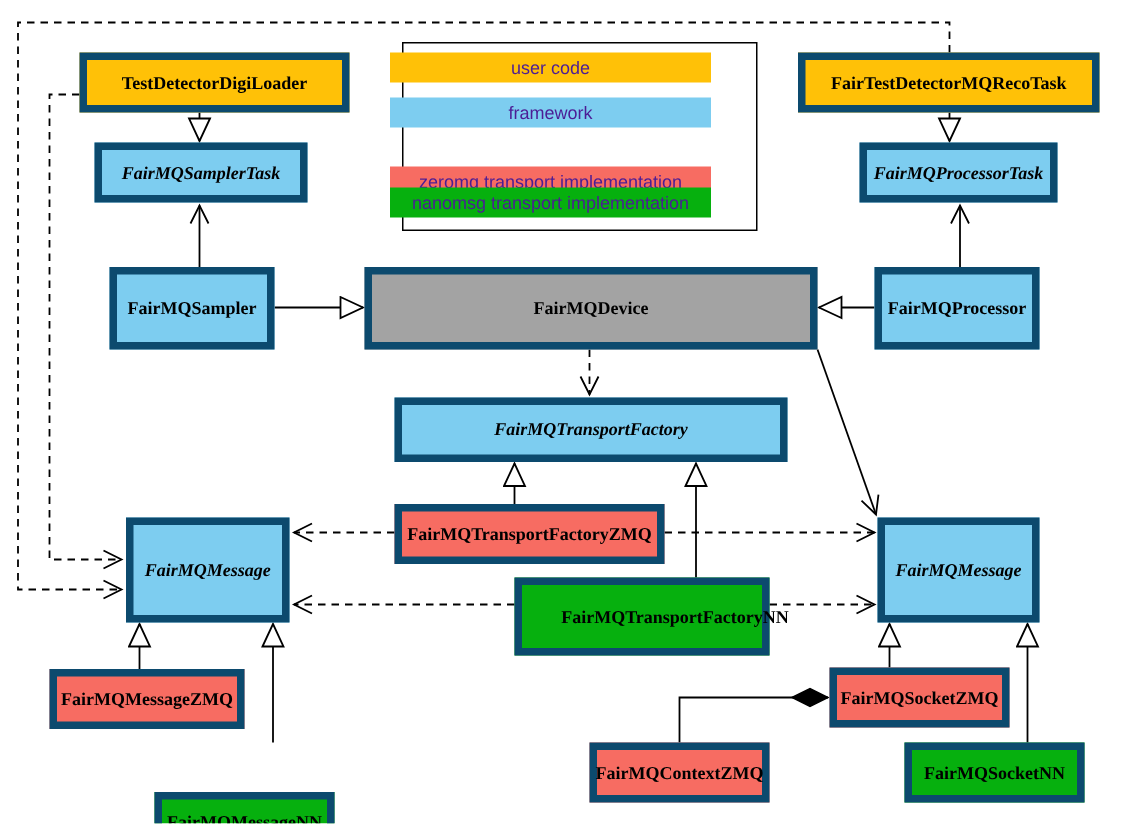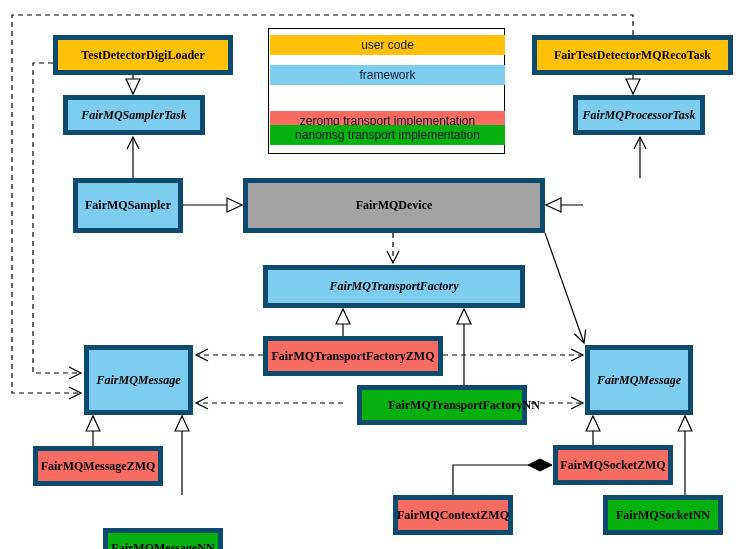--- a/index.html
+++ b/index.html
@@ -17,23 +17,23 @@
     position:absolute;z-index:2;border:5px solid #0c4a6e;box-sizing:border-box;
     display:flex;align-items:center;justify-content:center;text-align:center;
     font-size:12px;font-weight:bold;color:#000;white-space:nowrap;font-family:Liberation Serif, serif;
   }
   .node.abstract{font-style:italic;}
   #legend-box{
     position:absolute;z-index:2;left:268px;top:28px;width:237px;height:126px;
     border:1px solid #000;box-sizing:border-box;background:#fff;
   }
   .legend-bar{
-    position:absolute;z-index:3;left:270px;width:235px;height:20px;
+    position:absolute;z-index:3;left:260px;width:214px;height:20px;
     display:flex;align-items:center;justify-content:center;
-    font-size:12px;color:#0f172a;white-space:nowrap;
+    font-size:12px;color:#4c1d95;white-space:nowrap;
   }
 </style>
 </head>
 <body>
 
 <div id="canvas">
 
   <svg id="connector-layer" viewBox="0 0 748 549" xmlns="http://www.w3.org/2000/svg">
     <defs>
       <marker id="triangle" markerUnits="userSpaceOnUse" markerWidth="18" markerHeight="17" refX="16" refY="8" orient="auto">
@@ -80,26 +80,27 @@
   <div class="node" style="left: 532px; top: 35px; width: 201px; height: 40px; background: rgb(255, 193, 7);">FairTestDetectorMQRecoTask</div>
 
   <div class="node abstract" style="left: 63px; top: 95px; width: 142px; height: 40px; background: rgb(125, 205, 240);">FairMQSamplerTask</div>
 
   <div class="node abstract" style="left: 573px; top: 95px; width: 132px; height: 40px; background: rgb(125, 205, 240);">FairMQProcessorTask</div>
 
   <div class="node" style="left: 73px; top: 178px; width: 110px; height: 55px; background: rgb(125, 205, 240);">FairMQSampler</div>
 
   <div class="node" style="left: 243px; top: 178px; width: 302px; height: 55px; background: #a3a3a3;">FairMQDevice</div>
 
+  <div class="node" style="left: 583px; top: 178px; width: 110px; height: 55px; background: rgb(125, 205, 240);">FairMQProcessor</div>
 
   <div class="node abstract" style="left: 263px; top: 265px; width: 262px; height: 43px; background: rgb(125, 205, 240);">FairMQTransportFactory</div>
 
   <div class="node" style="left: 263px; top: 336px; width: 180px; height: 40px; background: rgb(247, 108, 98);">FairMQTransportFactoryZMQ</div>
 
-  <div class="node" style="left: 357px; top: 385px; width: 170px; height: 40px; background: rgb(6, 176, 14); padding-left: 44px;">FairMQTransportFactoryNN</div>
+  <div class="node" style="left: 343px; top: 385px; width: 170px; height: 52px; background: rgb(6, 176, 14); padding-left: 44px;">FairMQTransportFactoryNN</div>
 
   <div class="node abstract" style="left: 84px; top: 345px; width: 109px; height: 70px; background: rgb(125, 205, 240);">FairMQMessage</div>
 
   <div class="node abstract" style="left: 585px; top: 345px; width: 108px; height: 70px; background: rgb(125, 205, 240);">FairMQMessage</div>
 
   <div class="node" style="left: 33px; top: 446px; width: 130px; height: 40px; background: rgb(247, 108, 98);">FairMQMessageZMQ</div>
 
   <div class="node" style="left: 103px; top: 495px; width: 120px; height: 40px; background: rgb(6, 176, 14); margin-top: 33px;">FairMQMessageNN</div>
 
   <div class="node" style="left: 553px; top: 445px; width: 120px; height: 40px; background: rgb(247, 108, 98);">FairMQSocketZMQ</div>

